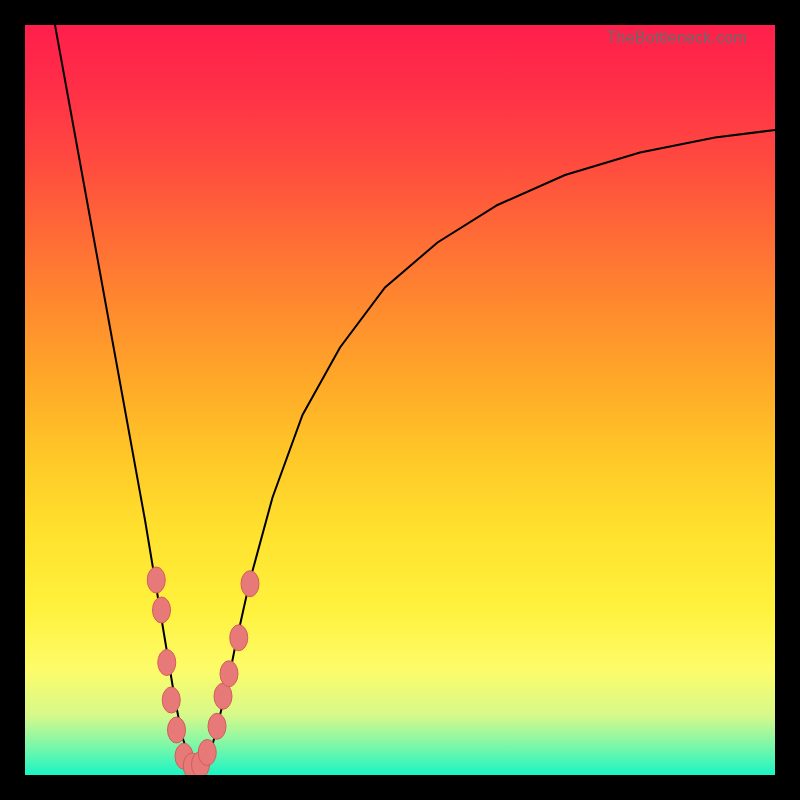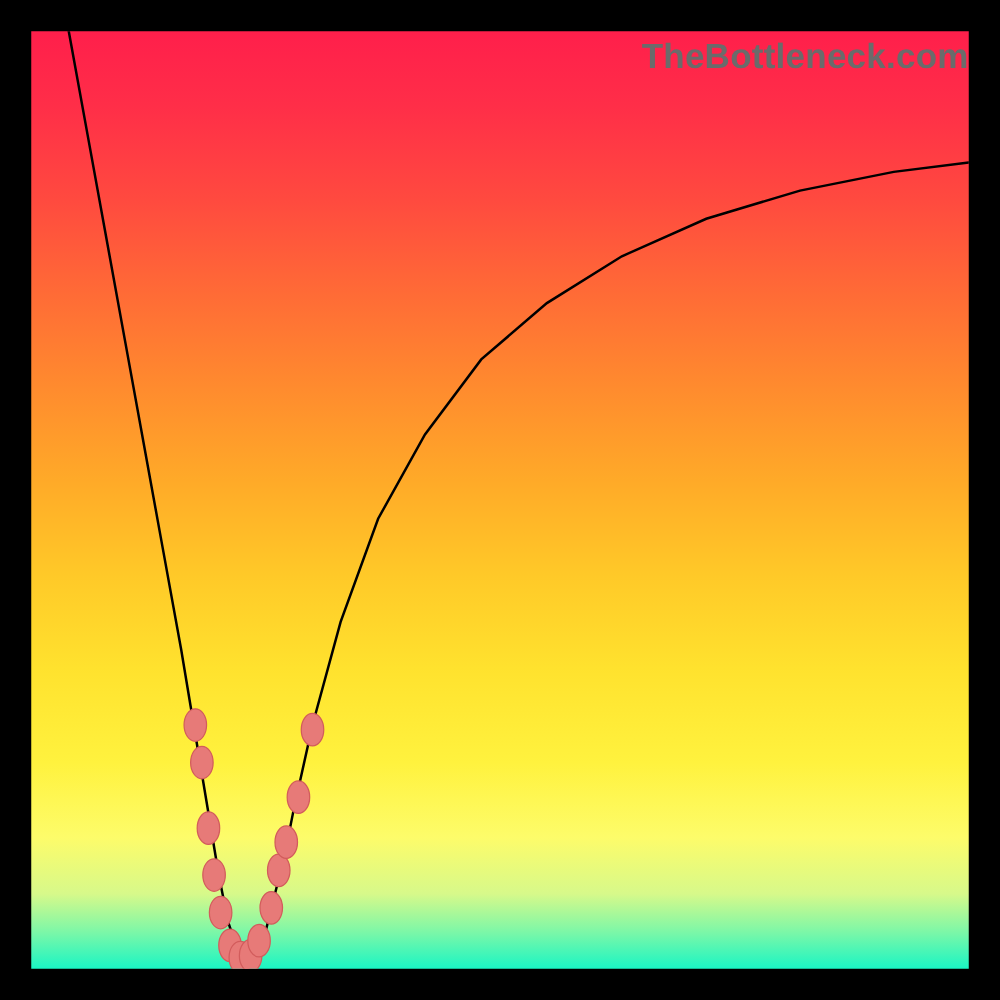--- a/index.html
+++ b/index.html
@@ -29,26 +29,26 @@
         #fdfc6a 86%,
         #d7f98a 92%,
         #7ef7a7 96%,
         #1af5c4 100%
       );
     }
     svg.graph { position: absolute; top: 0; left: 0; width: 100%; height: 100%; }
     .watermark {
       position: absolute;
       top: 4px;
-      right: 0;
+      right: 28px;
       font-family: Arial, Helvetica, sans-serif;
-      font-size: 28px;
+      font-size: 16px;
       color: #6b6b6b;
       letter-spacing: 0.2px;
-      font-weight: 700;
+      font-weight: 400;
     }
   </style>
 </head>
 <body>
 
 <div class="container">
   <div class="plot-area">
     <svg class="graph" viewBox="0 0 750 750">
       <path id="curve-path" d="M30.00 0.00 L45.00 82.50 L60.00 165.00 L75.00 247.50 L90.00 330.00 L105.00 412.50 L120.00 495.00 L127.50 540.00 L135.00 585.00 L142.50 630.00 L150.00 675.00 L157.50 712.50 L165.00 735.00 L172.50 742.50 L180.00 735.00 L187.50 720.00 L195.00 690.00 L202.50 660.00 L210.00 622.50 L225.00 555.00 L247.50 472.50 L277.50 390.00 L315.00 322.50 L360.00 262.50 L412.50 217.50 L472.50 180.00 L540.00 150.00 L615.00 127.50 L690.00 112.50 L750.00 105.00" stroke="#000" stroke-width="2" fill="none" stroke-linecap="round"></path>
       <g id="beads">

